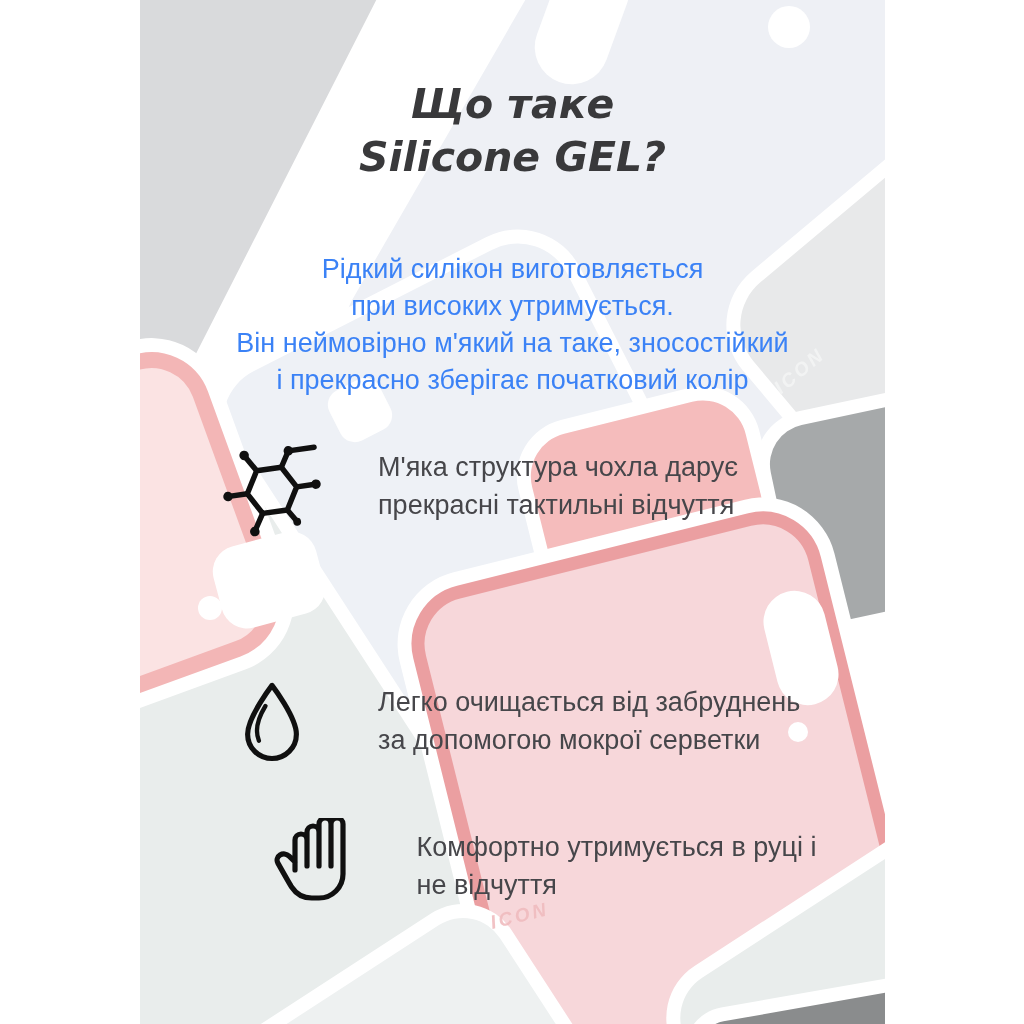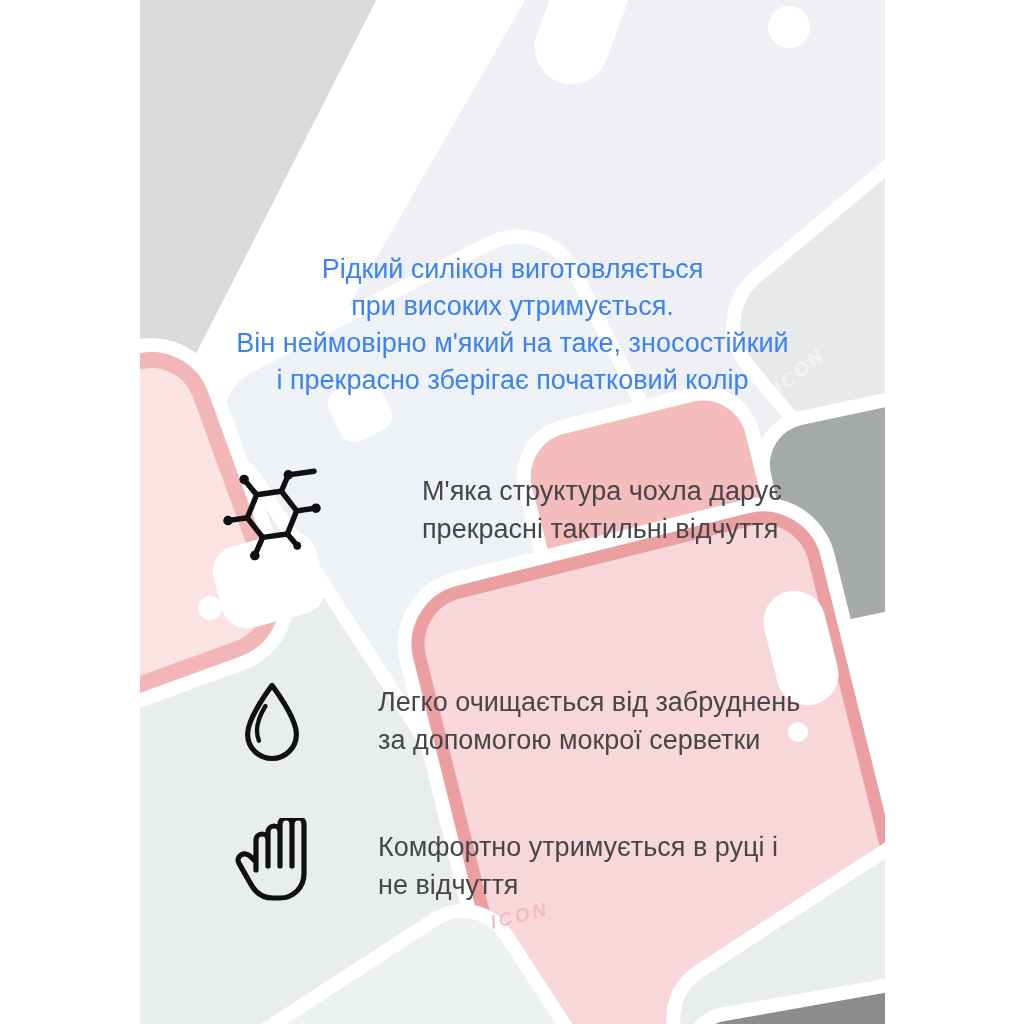--- a/index.html
+++ b/index.html
@@ -33,23 +33,23 @@
   .wm1{left:630px;top:360px;transform:rotate(-40deg);color:#f4f5f5;}
   .wm2{left:350px;top:905px;transform:rotate(-14deg);color:#f0bcbf;}
 
   .title{position:absolute;top:78px;left:0;width:100%;text-align:center;
          font-family:"DejaVu Sans",sans-serif;font-weight:bold;font-style:italic;
          font-size:41px;line-height:53px;color:#39393b;}
   .intro{position:absolute;top:251px;left:0;width:100%;text-align:center;
          font-size:27px;line-height:37px;color:#3b82f6;margin:0;}
   .features{position:absolute;left:70px;top:0;width:645px;height:1024px;}
   .feature{position:absolute;left:0;width:100%;display:flex;align-items:center;}
-  .f1{top:458px;gap:44px;}
+  .f1{top:434px;}
   .f2{top:676px;}
-  .f3{top:818px;}
+  .f3{top:818px;justify-content:center;}
   .icon-box{flex:0 0 124px;width:124px;display:flex;justify-content:center;align-items:center;margin-right:44px;}
   .ftext{font-size:27px;line-height:38px;color:#46464a;}
 </style>
 </head>
 <body>
 
 <div class="page">
   <div class="poster">
 
     <div class="bg">
@@ -70,20 +70,24 @@
       <div class="cutout h3"></div>
       <div class="cutout h4"></div>
       <div class="cutout h5"></div>
       <div class="cutout h6"></div>
       <div class="cutout h7"></div>
       <div class="cutout h8"></div>
       <span class="watermark wm1">ICON</span>
       <span class="watermark wm2">ICON</span>
     </div>
 
+    <header class="title">
+      <div>Що таке</div>
+      <div>Silicone GEL?</div>
+    </header>
 
     <p class="intro">
       <span>Рідкий силікон виготовляється</span><br>
       <span>при високих утримується.</span><br>
       <span>Він неймовірно м'який на таке, зносостійкий</span><br>
       <span>і прекрасно зберігає початковий колір</span>
     </p>
 
     <div class="features">
 

